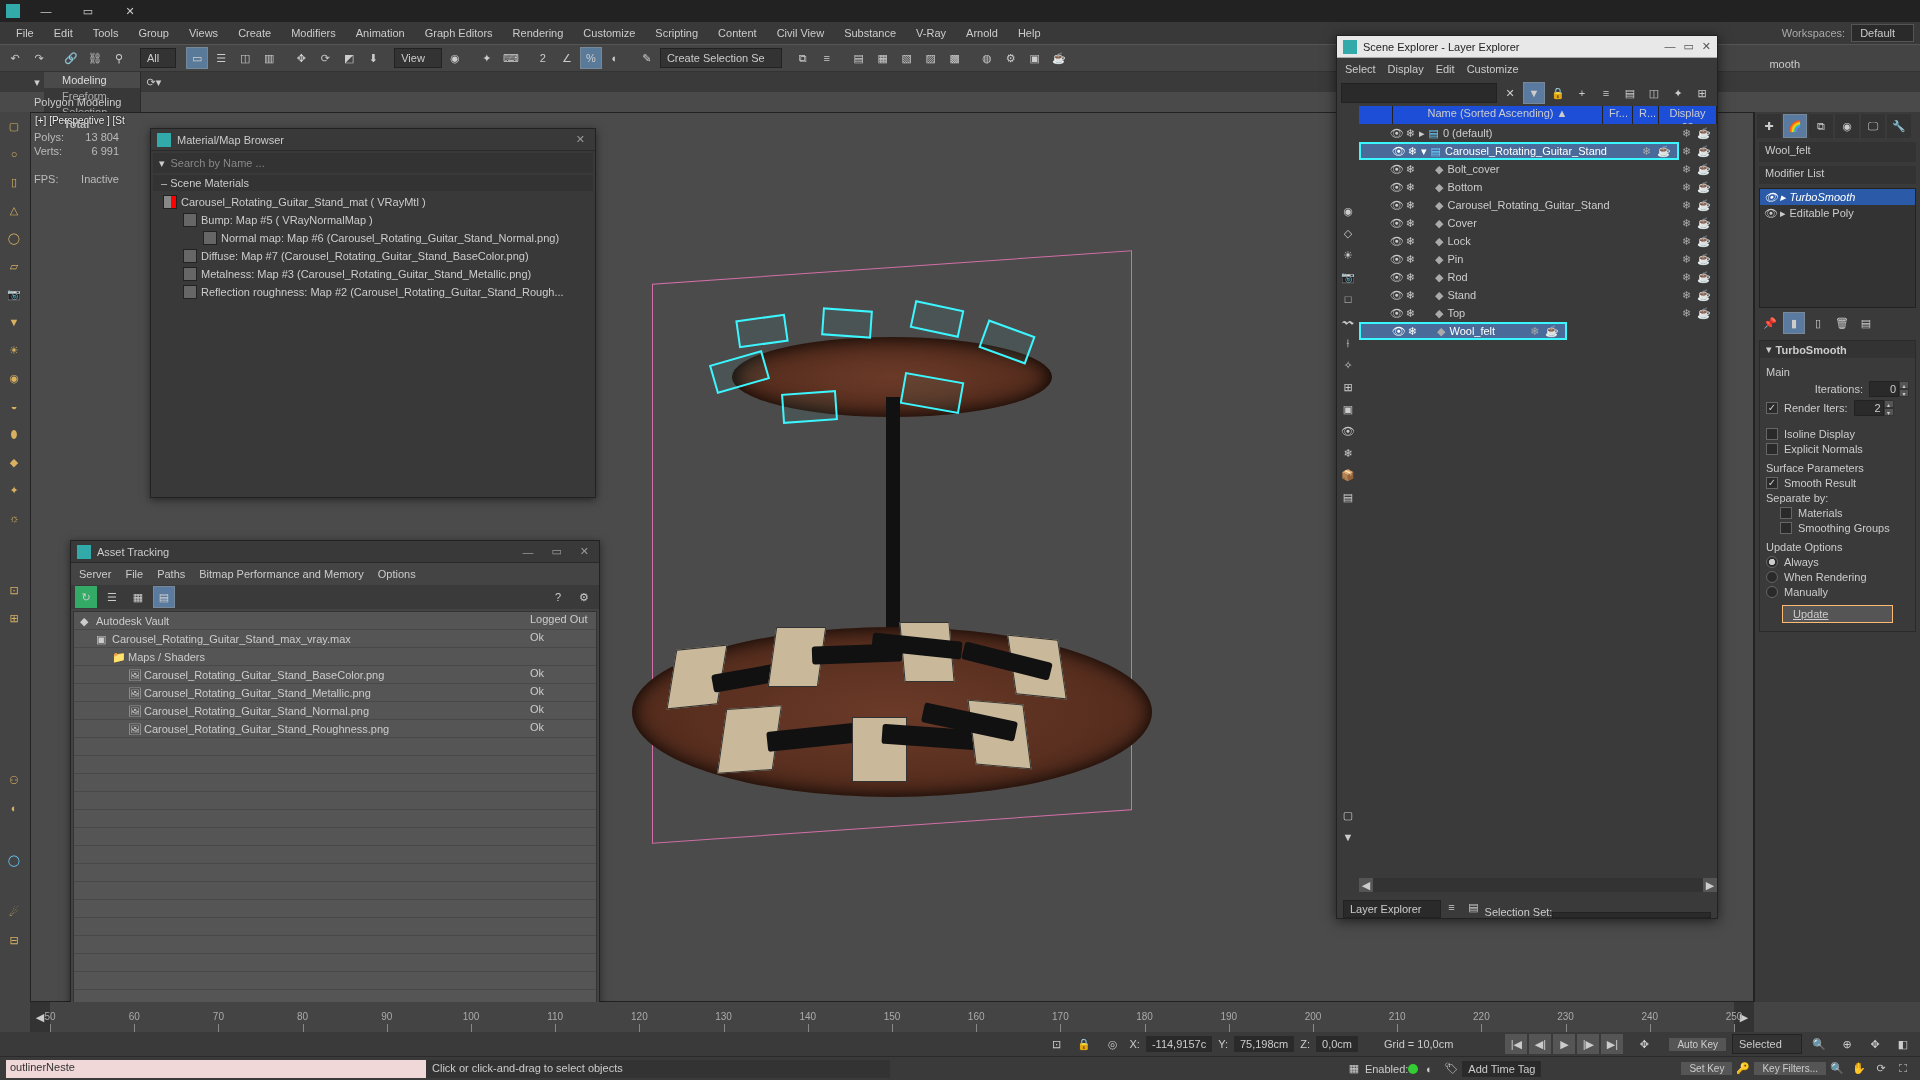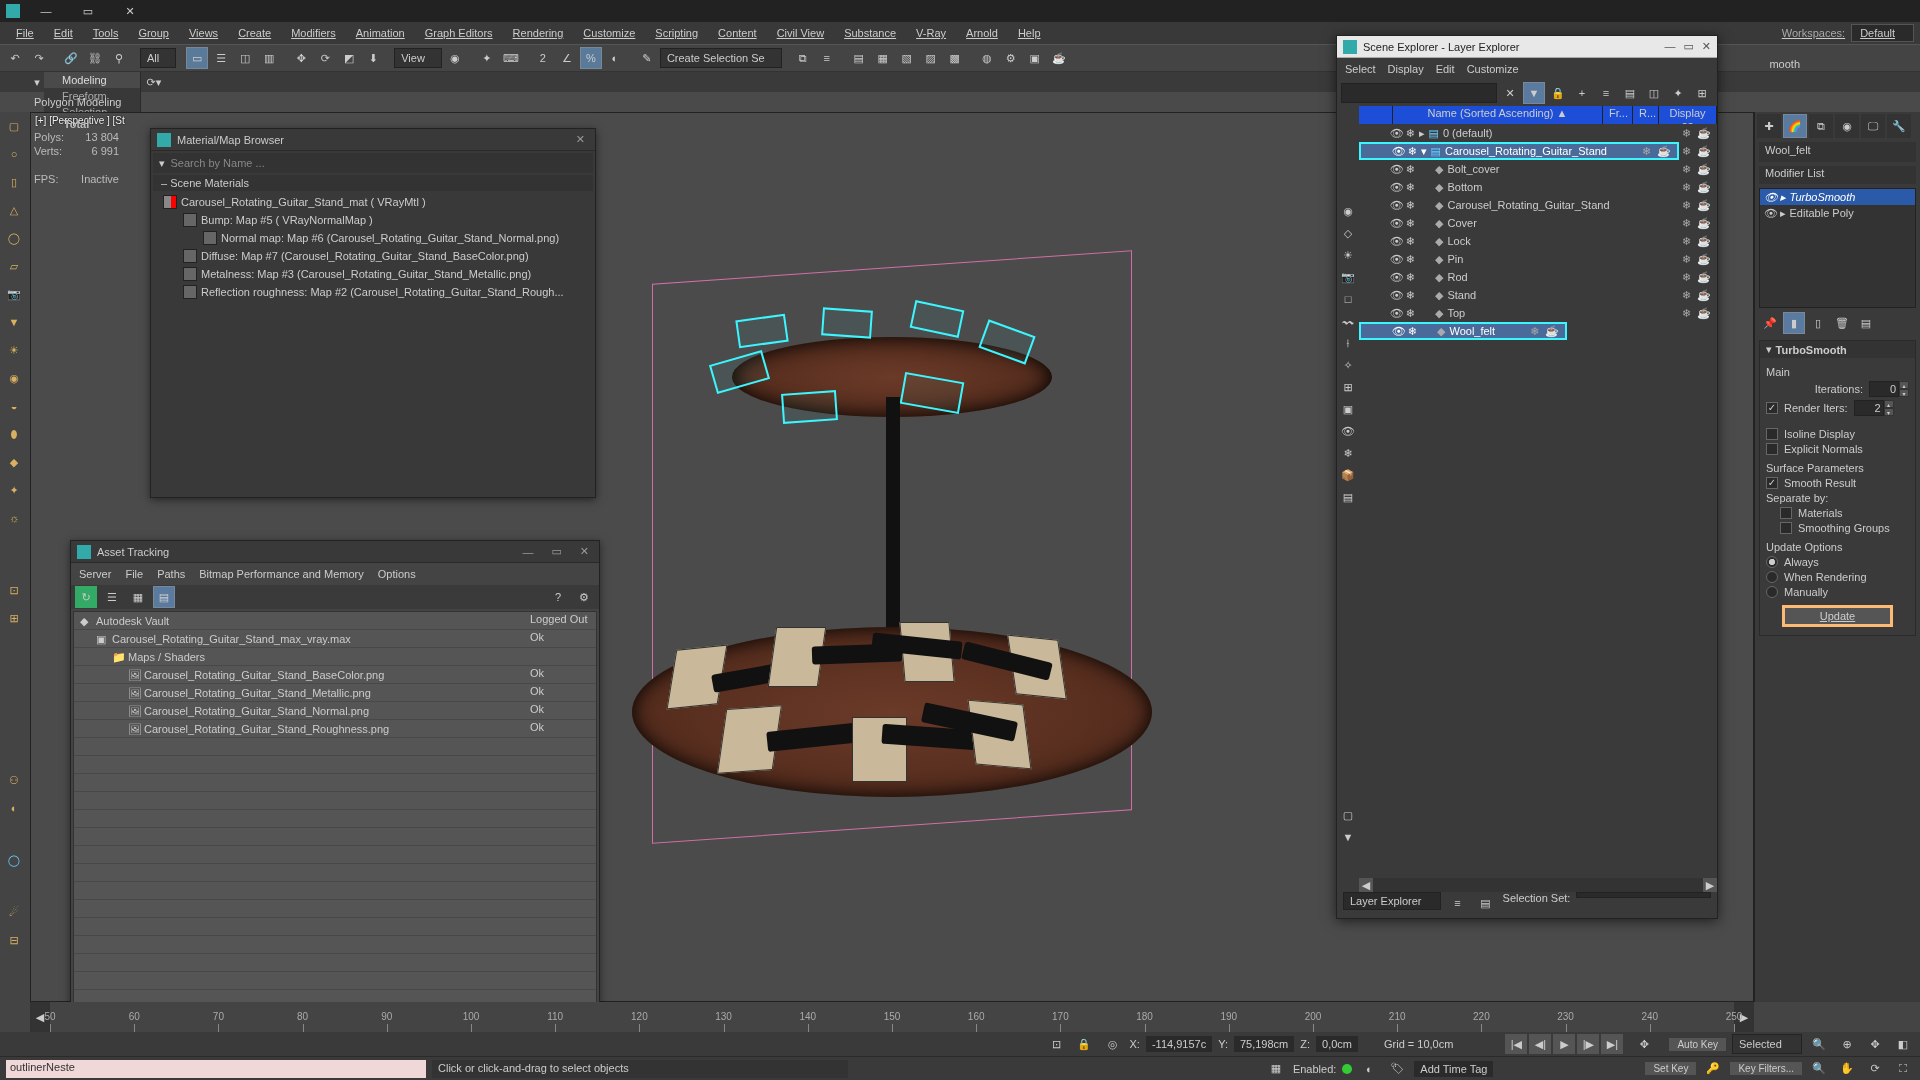--- a/index.html
+++ b/index.html
@@ -6,21 +6,21 @@
 body { background: #444; color: #ccc; width: 1920px; height: 1080px; overflow: hidden; position: relative; }
 
 
 .titlebar { height: 22px; background: #222; display: flex; align-items: center; padding: 0 6px; color: #ccc; }
 .titlebar .title-icon { width: 14px; height: 14px; background: #3aa; margin-right: 6px; }
 .titlebar .title-text { flex: 1; }
 .titlebar .win-btns { display: flex; gap: 2px; }
 .titlebar .win-btn { width: 40px; height: 20px; display: flex; align-items: center; justify-content: center; color: #ccc; }
 
 
-.menubar { height: 22px; background: #393939; display: flex; align-items: center; padding: 0 6px; gap: 2px; text-decoration: underline; }
+.menubar { height: 22px; background: #393939; display: flex; align-items: center; padding: 0 6px; gap: 2px; }
 .menubar .menu-item { padding: 2px 10px; color: #ccc; }
 .menubar .spacer { flex: 1; }
 .menubar .workspace-label { color: #aaa; margin-right: 4px; }
 .menubar .workspace-val { background: #2a2a2a; padding: 2px 18px 2px 8px; color: #ccc; border: 1px solid #555; }
 
 
 .toolbar { height: 28px; background: #444; display: flex; align-items: center; padding: 0 4px; gap: 2px; border-top: 1px solid #555; border-bottom: 1px solid #333; }
 .tbtn { width: 22px; height: 22px; display: flex; align-items: center; justify-content: center; color: #ccc; border: 1px solid transparent; }
 .tbtn.active { background: #5a7a9a; border: 1px solid #789; }
 .tsep { width: 6px; }
@@ -99,21 +99,21 @@
 .se-search { flex:1; height:20px; background:#2a2a2a; border:1px solid #222;}
 .se-head { height:18px; display:flex; background:#1d4ed8; color:#ccc;text-align:center;}
 .se-head .h { padding:1px 6px; border-right:1px solid #222;}
 .se-body { flex:1; overflow:auto; background:#3a3a3a;}
 .se-row { display:flex; align-items:center; height:18px; }
 .se-row .icos { width:56px; display:flex; align-items:center; gap:2px; padding-left:4px; justify-content:flex-end;}
 .se-row .name { flex:1; padding-left:4px; color:#ccc; display:flex; align-items:center; gap:4px;}
 .se-row .end-icos { width:70px; display:flex; gap:6px; color:#aaa; justify-content:flex-end; padding-right:6px;}
 .se-row.sel { background:#4a6a9a; color:#fff;}
 .se-row.sel .name { color:#fff;}
-.se-footer { height: 26px; display:flex; align-items:flex-start; gap:6px; padding: 0 6px; background:#3a3a3a;}
+.se-footer { height: 26px; display:flex; align-items:flex-end; padding: 0 6px; background:#3a3a3a;}
 .se-footer .drop { background:#2a2a2a; padding:2px 18px 2px 6px; border:1px solid #222;}
 .se-left-strip { position:absolute; left:0; top:94px; bottom:44px; width:22px; background:#3a3a3a; display:flex; flex-direction:column;}
 .se-left-strip .tbtn{ width:22px; height:22px;}
 .se-content { margin-left:22px; flex:1; display:flex; flex-direction:column; position:relative;}
 
 
 .cmd-panel { position: absolute; right: 0; top: 112px; width: 166px; bottom: 78px; background: #3a3a3a; border-left:1px solid #222; display:flex; flex-direction:column; }
 .cmd-tabs { height: 28px; display:flex; align-items:center; gap:2px; padding:2px; background:#3a3a3a;}
 .cmd-tabs .tbtn{ width:24px; height:24px; background:#333;}
 .cmd-name { height:20px; background:#333; margin:2px 4px; padding:2px 6px; color:#ccc;}
@@ -130,33 +130,33 @@
 .field-row .lbl { flex:1; text-align:right;}
 .spinner { display:flex;}
 .spinner input { width:30px; height:16px; background:#2a2a2a; border:1px solid #222; color:#ccc; text-align:right; padding-right:2px; font-size:11px;}
 .spinner .arrows { width:10px; display:flex; flex-direction:column;}
 .spinner .arrows div{ height:8px; background:#555; border:1px solid #333; font-size:6px; display:flex; align-items:center; justify-content:center;}
 .chk { display:flex; align-items:center; gap:6px;}
 .chk .box{ width:12px; height:12px; border:1px solid #666; background:#2a2a2a;}
 .chk .box.on::after{ content:'✓'; color:#ccc; font-size:10px; display:block; text-align:center; line-height:10px;}
 .radio .box{ border-radius:50%;}
 .radio .box.on{ background: radial-gradient(#ccc 40%, #2a2a2a 45%);}
-.btn { background:#555; border:3px solid #fdba74; padding:2px 10px; color:#ccc; text-align:center;text-decoration:underline;}
+.btn { background:#555; border:1px solid #fdba74; padding:2px 10px; color:#ccc; text-align:left;text-decoration:underline;}
 .sub-head { color:#ccc; margin-top:4px;}
 
 
 .timeline { position:absolute; left: 30px; right: 166px; bottom: 48px; height:30px; background:#3a3a3a; display:flex; align-items:flex-end; }
 .tl-scroll { width:20px; background:#333; height:100%; display:flex; align-items:center; justify-content:center;}
 .tl-track { flex:1; height:100%; position:relative; background:#444;}
 .tl-tick { position:absolute; bottom:0; width:1px; height:8px; background:#888;}
 .tl-label { position:absolute; bottom:10px; color:#aaa; font-size:10px; transform:translateX(-50%);}
 
 
 .status1 { position:absolute; left:0; right:0; bottom:24px; height:24px; background:#3a3a3a; display:flex; align-items:center; padding:0 6px; gap:6px;}
-.status2 { position:absolute; left:0; right:0; bottom:0; height:24px; background:#3a3a3a; display:flex; align-items:center; padding:0 6px; gap:6px; border-top:1px solid #2a2a2a;}
+.status2 { position:absolute; left:0; right:0; bottom:0; height:24px; background:#3a3a3a; display:flex; align-items:center; padding:0 6px; border-top:1px solid #2a2a2a;}
 .status-field { background:#2a2a2a; padding:2px 6px; color:#ccc;}
 .prompt-box { flex:1; background:#333; height:18px; padding:2px 6px; color:#ccc; max-width:500px;}
 .maxscript-box { width:420px; background:#f0d8d8; height:18px; color:#333; padding:1px 4px;}
 
 
 .time-btns { display:flex; gap:2px;}
 .time-btns .tbtn { width:22px; height:20px; background:#555;}
 .anim-area { display:flex; flex-direction:column; gap:1px; margin-left:4px;}
 .anim-key { background:#555; padding:1px 8px; font-size:10px;}
 </style>

